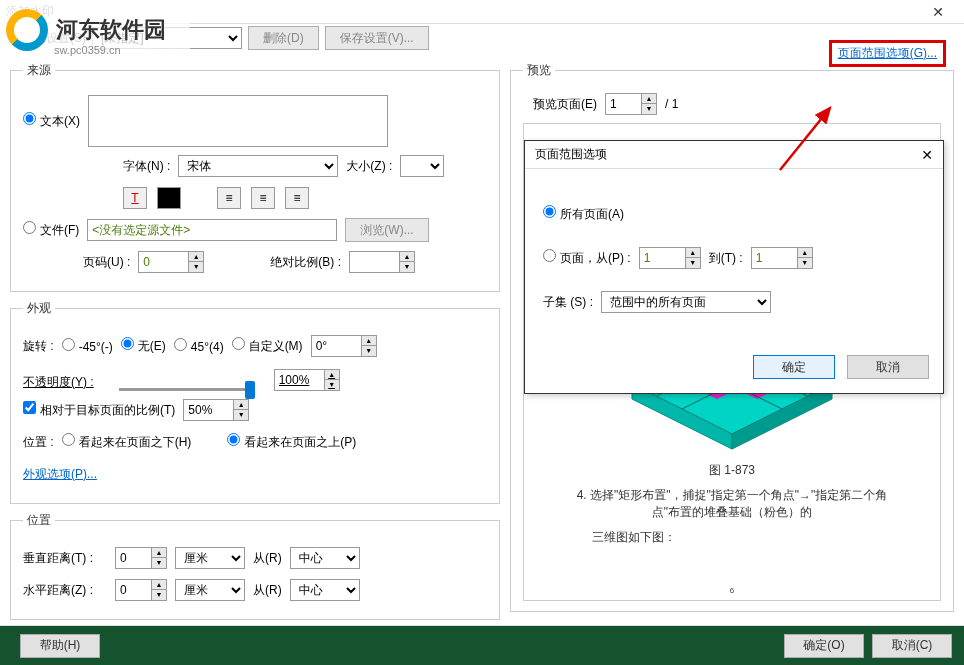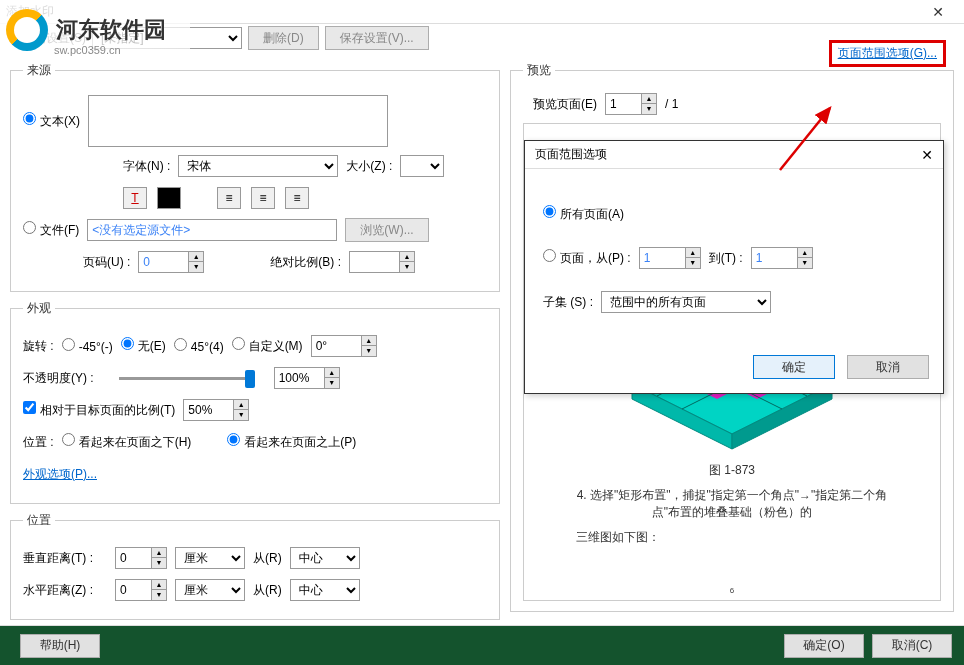--- a/index.html
+++ b/index.html
@@ -27,21 +27,21 @@
 .row { display: flex; align-items: center; gap: 8px; margin: 6px 0; min-height: 26px; }
 input[type="radio"], input[type="checkbox"] { margin-right: 4px; }
 .textarea-box { border: 1px solid #999; width: 300px; height: 52px; background: #fff; }
 .tool-btn { width: 24px; height: 22px; border: 1px solid #999; background: #f0f0f0; display: inline-flex; align-items: center; justify-content: center; margin-right: 2px; }
 .color-btn { width: 24px; height: 22px; border: 1px solid #999; background: #000; }
 .spinner { display: inline-flex; }
 .spinner input { width: 50px; border-right: none; }
 .spinner-btns { display: flex; flex-direction: column; border: 1px solid #999; }
 .spinner-btns span { width: 14px; height: 10px; font-size: 7px; text-align: center; line-height: 10px; background: #e8e8e8; border-bottom: 1px solid #999; cursor: pointer; }
 .spinner-btns span:last-child { border-bottom: none; }
-.slider-row { display: flex; align-items: center; gap: 25px; }
+.slider-row { display: flex; align-items: flex-end; gap: 25px; text-decoration: underline; }
 .slider-track { width: 130px; height: 3px; background: #999; position: relative; }
 .slider-thumb { position: absolute; right: -6px; top: -7px; width: 10px; height: 18px; background: #0078d7; border-radius: 2px; }
 .preview-controls { display: flex; align-items: center; gap: 8px; margin: 4px 0 8px 10px; }
 .preview-pane { flex: 1; border: 1px solid #ccc; background: #fff; position: relative; overflow: hidden; }
 .preview-content { position: absolute; left: 40px; right: 40px; top: 200px; display: flex; flex-direction: column; align-items: center; }
 .iso-shape { width: 220px; height: 130px; position: relative; }
 .iso-shape svg { width: 100%; height: 100%; }
 .preview-text { font-size: 12px; color: #333; margin-top: 8px; text-align: center; }
 .preview-num { font-size: 8px; color: #444; margin-top: 40px; }
 .modal { position: absolute; left: 524px; top: 140px; width: 420px; background: #fff; border: 1px solid #333; z-index: 20; box-shadow: 2px 2px 6px rgba(0,0,0,0.2); }
@@ -49,21 +49,21 @@
 .modal-title span:first-child { flex: 1; }
 .modal-body { padding: 14px 18px; }
 .modal-body .row { margin: 18px 0; }
 .modal-footer { display: flex; justify-content: flex-end; gap: 12px; padding: 8px 14px 14px; }
 .modal-footer .btn { width: 82px; }
 .btn-primary { border: 1.5px solid #0078d7; background: #e5f1fb; }
 .arrow { position: absolute; left: 770px; top: 100px; z-index: 25; }
 .bottom-bar { position: absolute; left: 0; right: 0; bottom: 0; height: 40px; display: flex; align-items: center; padding: 0 12px; border-top: 1px solid #ddd; background: #14532d; }
 .bottom-bar .spacer { flex: 1; }
 .bottom-bar .btn { width: 80px; margin-left: 8px; }
-.disabled-input { background: #f0f0f0; color: #3b82f6; }
+.disabled-input { background: #f0f0f0; color: #4d7c0f; }
 </style>
 </head>
 <body>
 
 <div class="titlebar">
   <span class="title">添加水印</span>
   <span class="close">✕</span>
 </div>
 
 <div class="logo-overlay">
@@ -249,21 +249,21 @@
               <line x1="110" y1="10" x2="10" y2="60" stroke="#006a60"></line>
               <line x1="110" y1="10" x2="210" y2="60" stroke="#006a60"></line>
               <line x1="60" y1="35" x2="160" y2="85" stroke="#006a60"></line>
               <line x1="160" y1="35" x2="60" y2="85" stroke="#006a60"></line>
               <line x1="85" y1="22" x2="185" y2="72" stroke="#006a60"></line>
               <line x1="135" y1="22" x2="35" y2="72" stroke="#006a60"></line>
             </svg>
           </div>
           <div class="preview-text">图 1-873</div>
           <div class="preview-text">4. 选择"矩形布置"，捕捉"指定第一个角点"→"指定第二个角点"布置的堆叠基础（粉色）的</div>
-          <div class="preview-text" style="align-self:flex-start;margin-left:12px">三维图如下图：</div>
+          <div class="preview-text" style="align-self:flex-start;margin-left:28px">三维图如下图：</div>
           <div class="preview-num">6</div>
         </div>
       </div>
     </fieldset>
   </div>
 </div>
 
 <div class="modal">
   <div class="modal-title">
     <span>页面范围选项</span>

